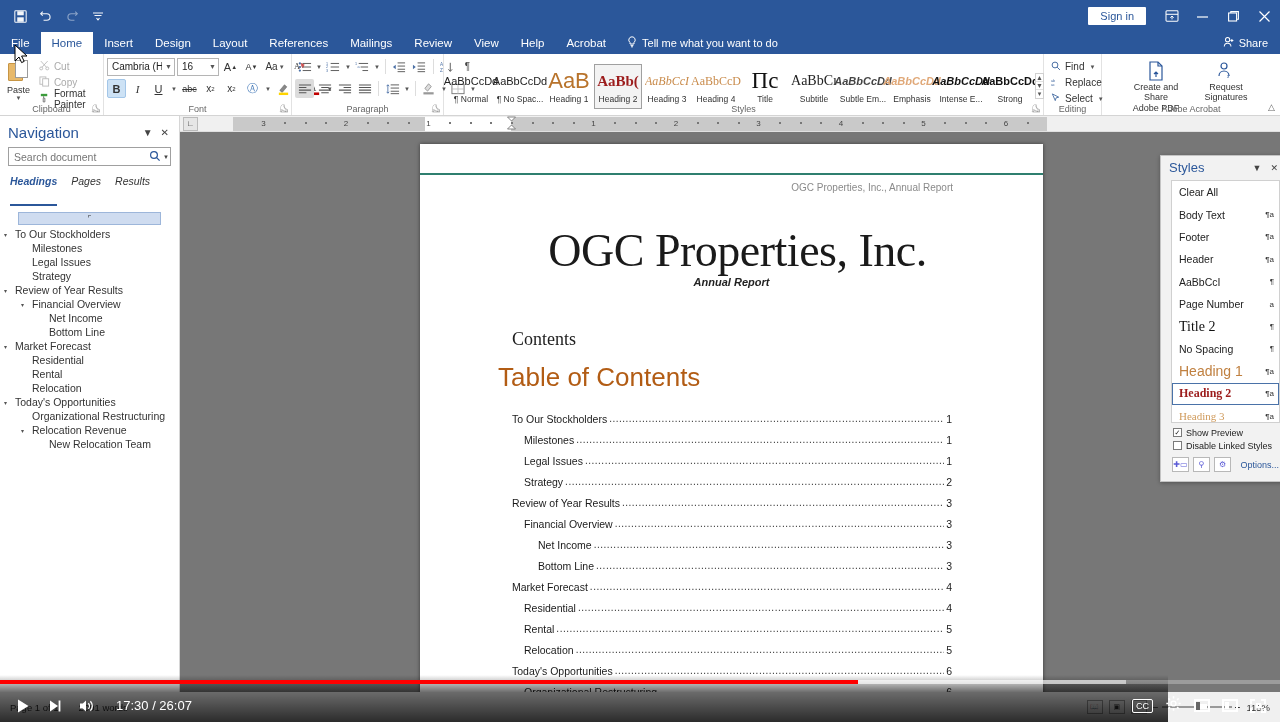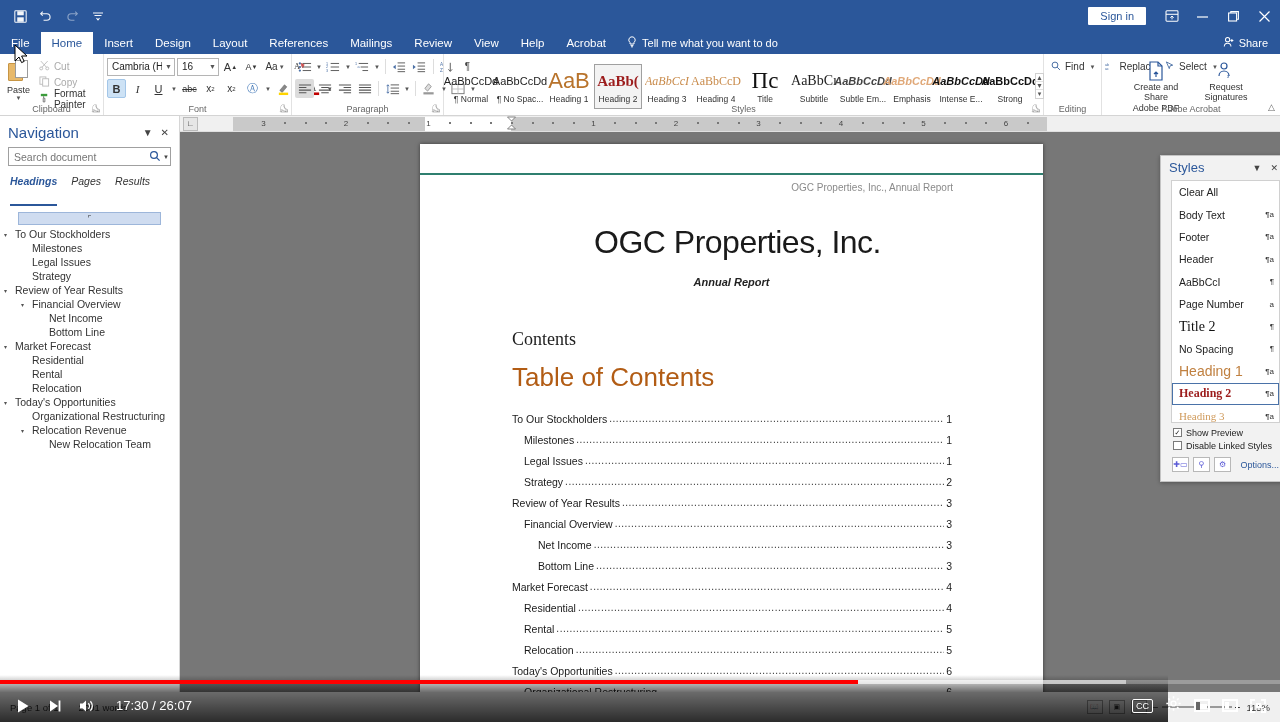--- a/index.html
+++ b/index.html
@@ -119,21 +119,21 @@
     width: 48px; display: flex; flex-direction: column; align-items: center; justify-content: center;
     border: 1px solid transparent; margin-right: 1px;
   }
   .gitem.sel { border-color: #a0a0a0; background: #f3f3f3; }
   .gprev { height: 26px; display: flex; align-items: center; justify-content: center; overflow: hidden; white-space: nowrap; }
   .gname { font-size: 8.5px; color: #333; white-space: nowrap; overflow: hidden; max-width: 47px; text-align: center; }
   .gallery-scroll { display: flex; flex-direction: column; width: 14px; border: 1px solid #d0d0d0; background: #fff; }
   .gs-btn { flex: 1; display: flex; align-items: center; justify-content: center; font-size: 7px; color: #555; border-bottom: 1px solid #e2e2e2; }
 
   
-  .edit-col { display: flex; flex-direction: row; gap: 1px; padding-top: 2px; }
+  .edit-col { display: flex; flex-direction: column; gap: 1px; padding-top: 2px; }
   .edit-item { display: flex; align-items: center; gap: 4px; font-size: 10px; color: #333; height: 15px; padding: 0 4px; }
   .acro-btn {
     display: flex; flex-direction: column; align-items: center; width: 62px;
     font-size: 9px; color: #333; text-align: center; line-height: 1.15; padding-top: 2px;
   }
   .acro-ico { height: 22px; display: flex; align-items: center; justify-content: center; font-size: 16px; color: #2b579a; }
   .ribbon-collapse { position: absolute; right: 5px; bottom: 3px; font-size: 9px; color: #666; }
 
   
   .ruler-row {
@@ -192,32 +192,32 @@
     position: absolute; left: 240px; top: 12px; width: 623px; height: 620px;
     background: #fff; box-shadow: 0 0 4px rgba(0,0,0,.5);
   }
   .doc-headerline { position: absolute; left: 0; top: 29px; width: 623px; height: 2px; background: #2f7f6f; }
   .doc-headertext {
     position: absolute; right: 90px; top: 38px; font-family: "Liberation Sans", sans-serif;
     font-size: 10px; color: #8a8a8a;
   }
   .doc-title {
     position: absolute; left: 0; top: 80px; width: 623px; text-align: center;
-    font-family: Liberation Sans, sans-serif; font-size: 32px; color: #1a1a1a; letter-spacing: -.5px; padding-left: 12px;
+    font-family: Liberation Serif, serif; font-size: 46px; color: #1a1a1a; letter-spacing: -.5px; padding-left: 12px;
   }
   .doc-subtitle {
     position: absolute; left: 0; top: 132px; width: 623px; text-align: center;
     font-size: 11px; font-weight: bold; font-style: italic; color: #222;
   }
   .doc-contents {
     position: absolute; left: 92px; top: 185px;
     font-family: "Liberation Serif", serif; font-size: 18px; color: #222;
   }
   .doc-toc-title {
-    position: absolute; left: 92px; top: 218px;
+    position: absolute; left: 78px; top: 218px;
     font-size: 26px; color: #b25c14; font-weight: normal;
   }
   .toc-list { position: absolute; left: 92px; top: 260px; width: 440px; }
   .toc-row {
     display: flex; align-items: flex-end; font-size: 10.5px; color: #1a1a1a;
     height: 21px;
   }
   .toc-row .lbl { white-space: nowrap; padding-right: 2px; }
   .toc-row .dots {
     flex: 1; overflow: hidden; white-space: nowrap; color: #333;

